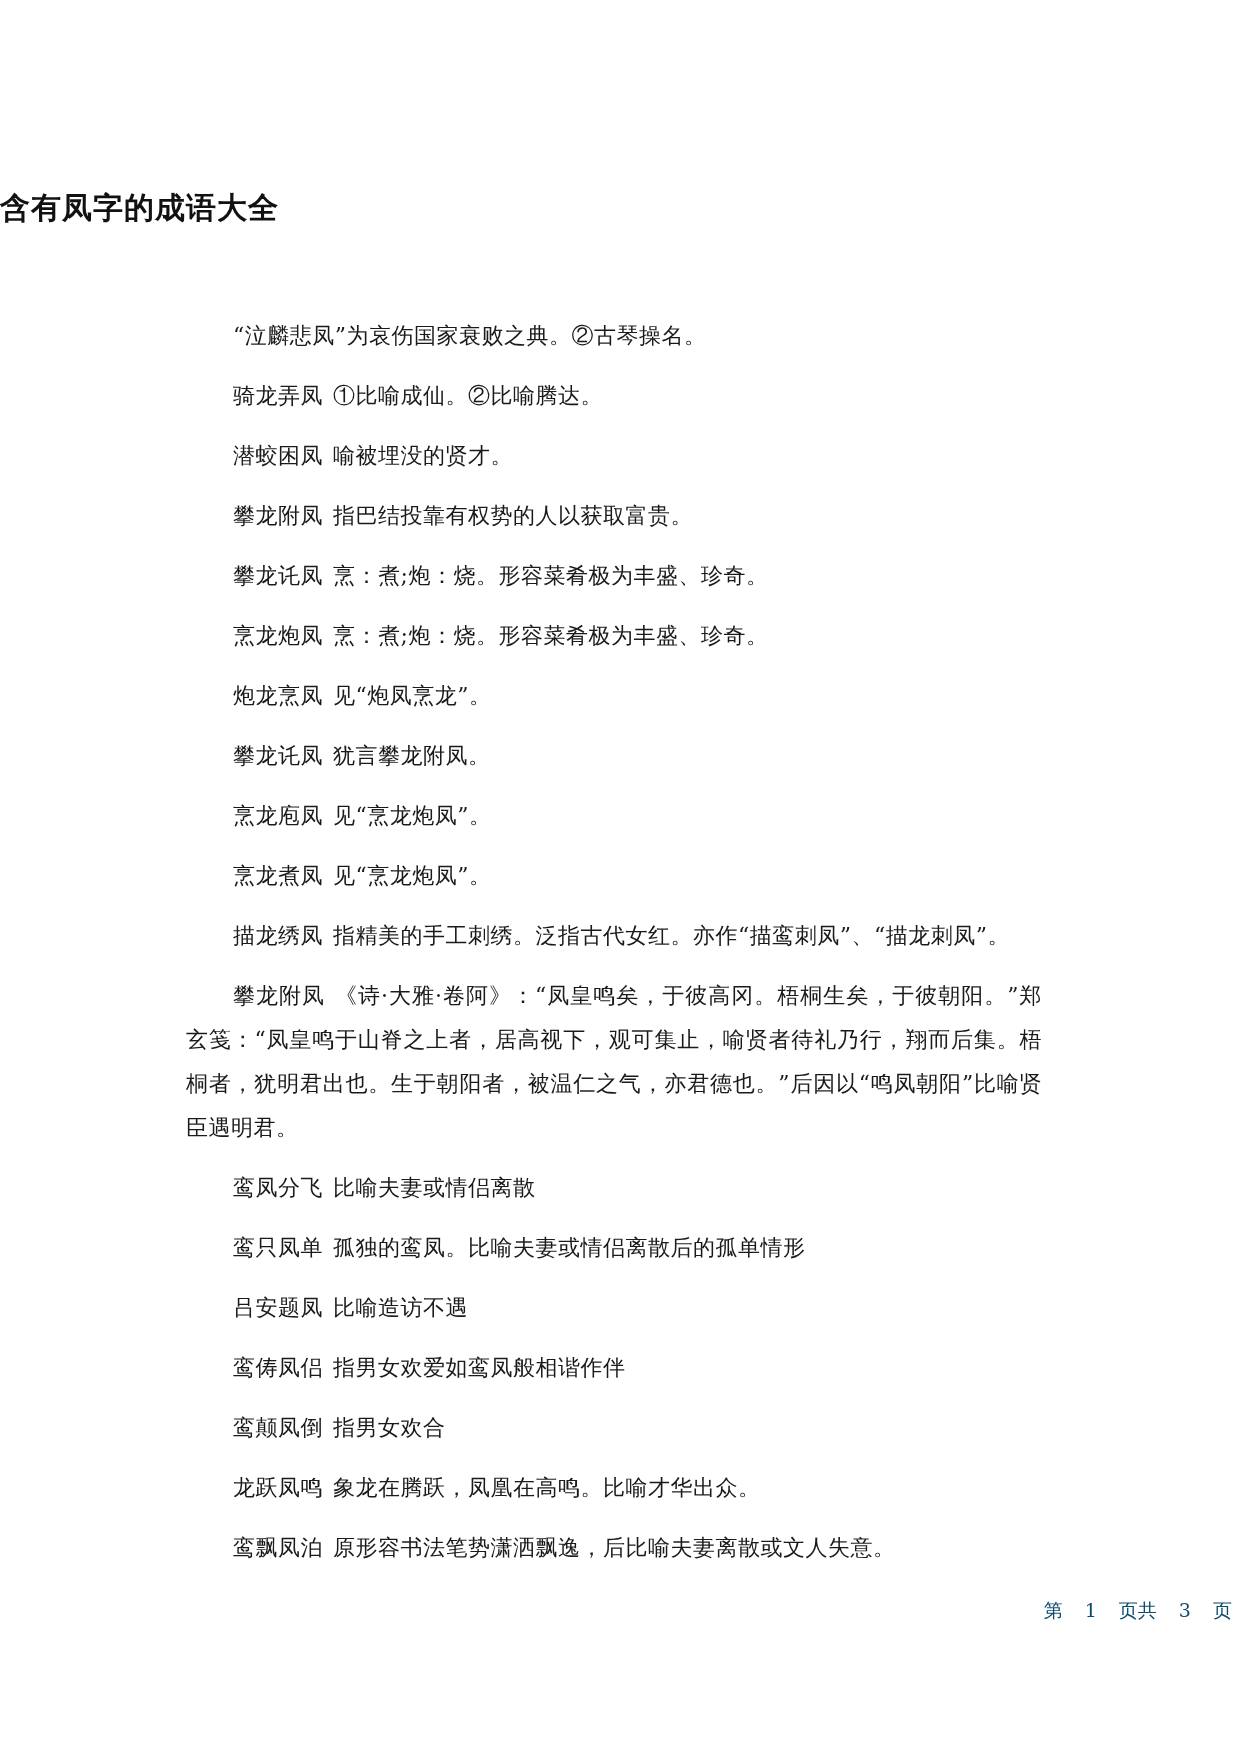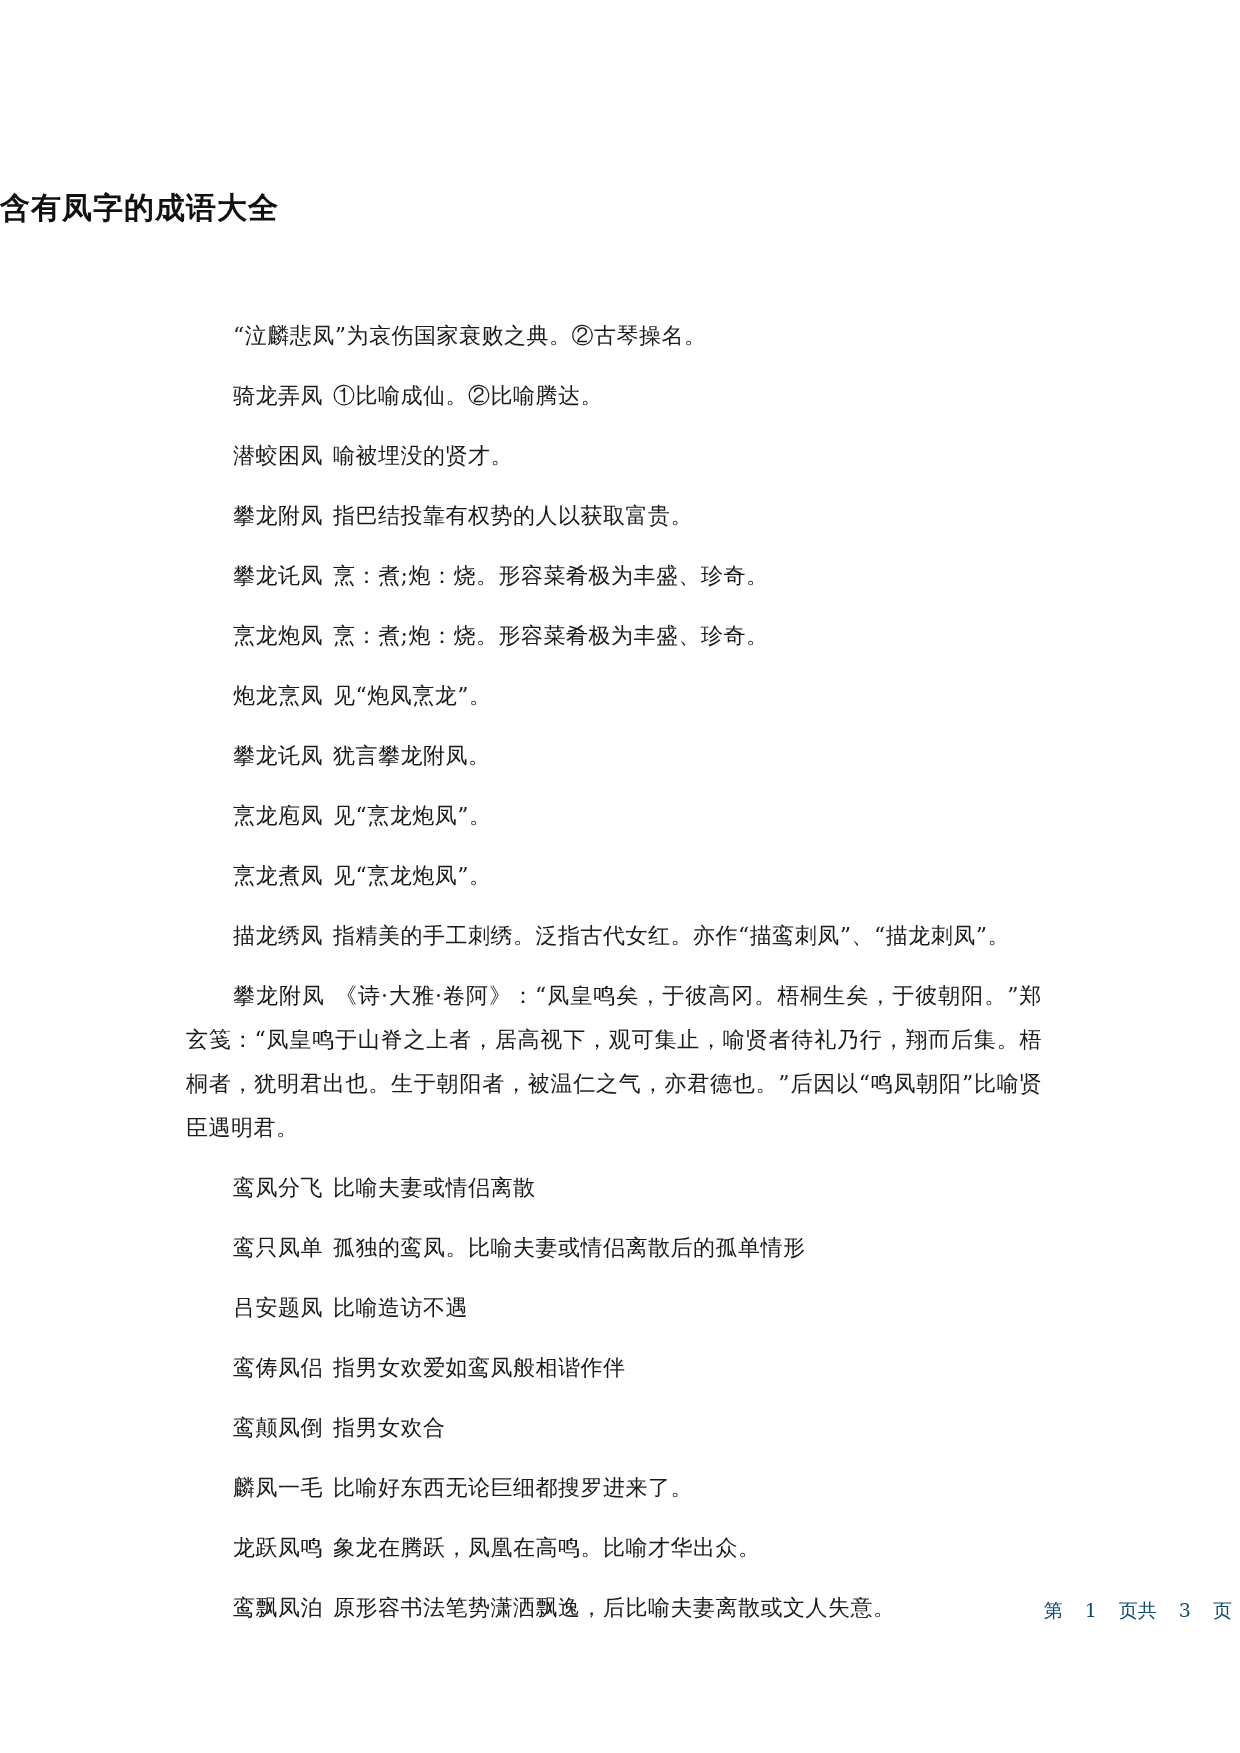--- a/index.html
+++ b/index.html
@@ -80,21 +80,20 @@
     <p class="para"><span class="term">攀龙讬凤</span><span>犹言攀龙附凤。</span></p>
     <p class="para"><span class="term">烹龙庖凤</span><span>见“烹龙炮凤”。</span></p>
     <p class="para"><span class="term">烹龙煮凤</span><span>见“烹龙炮凤”。</span></p>
     <p class="para"><span class="term">描龙绣凤</span><span>指精美的手工刺绣。泛指古代女红。亦作“描鸾刺凤”、“描龙刺凤”。</span></p>
     <p class="para"><span class="term">攀龙附凤</span><span>《诗·大雅·卷阿》：“凤皇鸣矣，于彼高冈。梧桐生矣，于彼朝阳。”郑玄笺：“凤皇鸣于山脊之上者，居高视下，观可集止，喻贤者待礼乃行，翔而后集。梧桐者，犹明君出也。生于朝阳者，被温仁之气，亦君德也。”后因以“鸣凤朝阳”比喻贤臣遇明君。</span></p>
     <p class="para"><span class="term">鸾凤分飞</span><span>比喻夫妻或情侣离散</span></p>
     <p class="para"><span class="term">鸾只凤单</span><span>孤独的鸾凤。比喻夫妻或情侣离散后的孤单情形</span></p>
     <p class="para"><span class="term">吕安题凤</span><span>比喻造访不遇</span></p>
     <p class="para"><span class="term">鸾俦凤侣</span><span>指男女欢爱如鸾凤般相谐作伴</span></p>
     <p class="para"><span class="term">鸾颠凤倒</span><span>指男女欢合</span></p>
-    <p class="para"><span class="term">麟凤一毛</span><span>比喻好东西无论巨细都搜罗进来了。</span></p>
     <p class="para"><span class="term">龙跃凤鸣</span><span>象龙在腾跃，凤凰在高鸣。比喻才华出众。</span></p>
     <p class="para"><span class="term">鸾飘凤泊</span><span>原形容书法笔势潇洒飘逸，后比喻夫妻离散或文人失意。</span></p>
   </div>
 
   <div class="footer">
     <span>第</span>
     <span>1</span>
     <span>页共</span>
     <span>3</span>
     <span>页</span>

